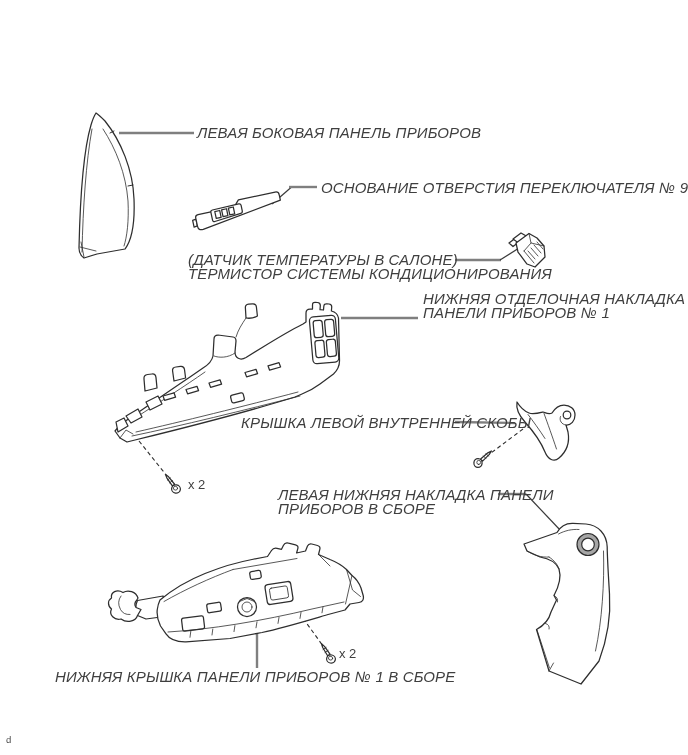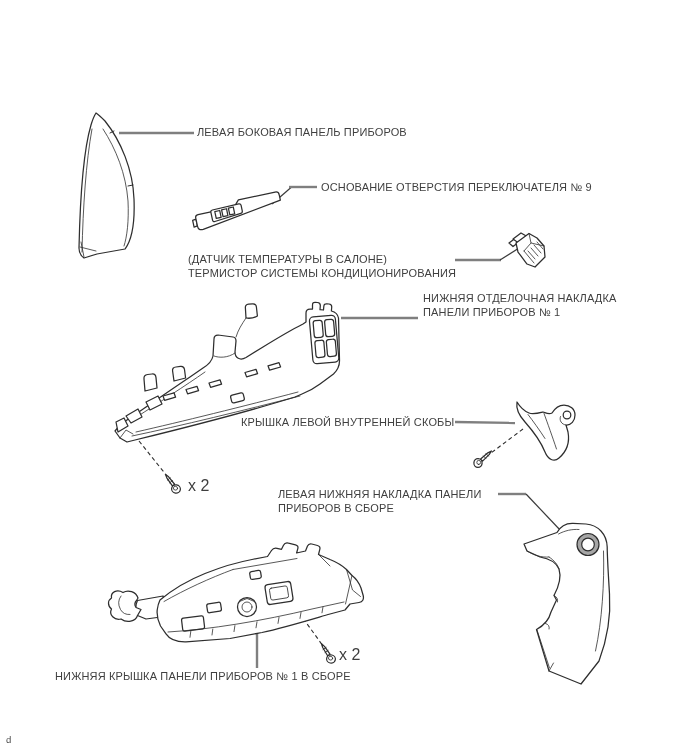--- a/index.html
+++ b/index.html
@@ -1,21 +1,21 @@
 <!DOCTYPE html>
 <html><head>
 <meta charset="utf-8">
 <style>
   html,body{margin:0;padding:0;background:#ffffff;}
   body{width:688px;height:755px;position:relative;overflow:hidden;
        font-family:"Liberation Sans", sans-serif;}
   #canvas{position:absolute;left:0;top:0;}
-  .part-label{position:absolute;font-size:11px;line-height:13.5px;color:#3f3f3f;
-              white-space:nowrap;letter-spacing:0.15px;}
-  .qty-marker{position:absolute;font-size:16px;color:#3f3f3f;white-space:nowrap;}
+  .part-label{position:absolute;font-size:15px;line-height:13.5px;color:#3f3f3f;
+              white-space:nowrap;letter-spacing:0.15px;font-style:italic;}
+  .qty-marker{position:absolute;font-size:13px;color:#3f3f3f;white-space:nowrap;}
   .corner-mark{position:absolute;left:6px;top:734px;font-size:9.5px;color:#4a4a4a;}
   
   .ol{fill:#ffffff;stroke:#2e2e2e;stroke-width:1.25;stroke-linejoin:round;}
   .ln{fill:none;stroke:#2e2e2e;stroke-width:1;stroke-linejoin:round;stroke-linecap:round;}
   .thin{stroke-width:0.8;}
   .leader{stroke:#7f7f7f;stroke-width:2.4;fill:none;}
   .leader-thin{stroke:#3a3a3a;stroke-width:1.2;fill:none;}
   .dash{stroke:#2e2e2e;stroke-width:1.1;stroke-dasharray:4 3;fill:none;}
 </style>
 </head>

